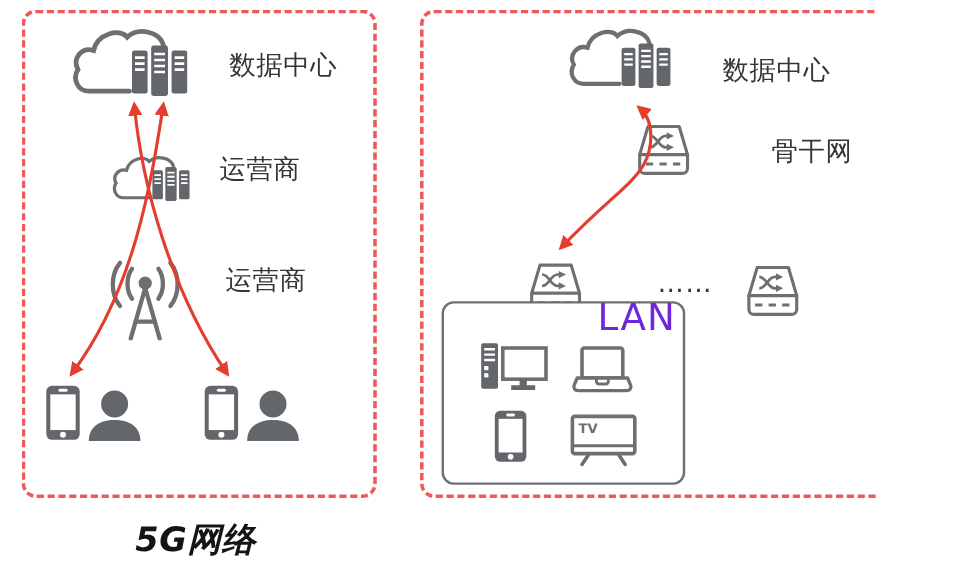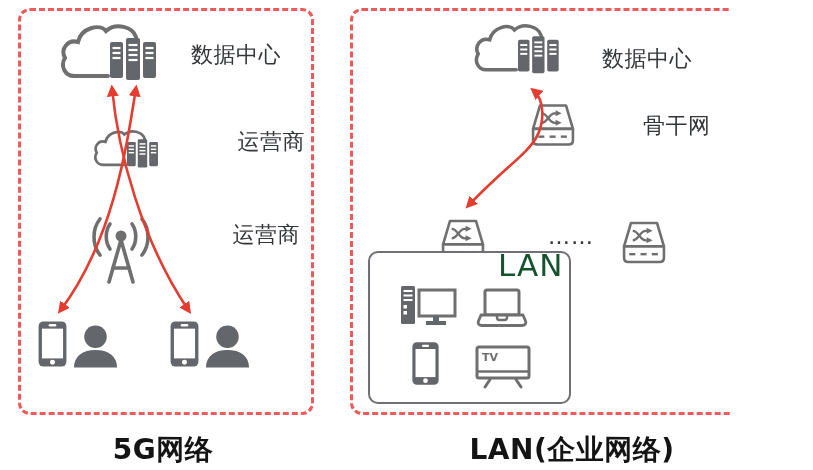--- a/index.html
+++ b/index.html
@@ -3,25 +3,25 @@
 <meta charset="utf-8">
 <style>
   html,body{margin:0;padding:0;background:#fff;}
   .canvas{position:relative;width:730px;height:470px;background:#fff;overflow:hidden;
           font-family:"DejaVu Sans","Liberation Sans",sans-serif;}
   .panel{position:absolute;border:3px dashed #ee5a5a;border-radius:12px;background:transparent;z-index:1;}
   .panel-left{left:18px;top:8px;width:290px;height:401px;}
   .panel-right{left:350px;top:8px;width:444px;height:401px;}
   .icon{position:absolute;z-index:2;}
   .lbl{position:absolute;z-index:3;color:#333639;font-size:22px;letter-spacing:0.5px;white-space:nowrap;}
-  .lbl-center{text-align:right;line-height:27px;}
-  .title{position:absolute;z-index:3;font-size:28px;font-weight:700;color:#141414;text-align:center;letter-spacing:0.5px;}
+  .lbl-center{text-align:left;line-height:27px;}
+  .title{position:absolute;z-index:3;font-size:28px;font-weight:700;color:#141414;text-align:center;letter-spacing:0.5px;font-style:italic;}
   .lan-box{position:absolute;left:368px;top:251px;width:199px;height:149px;border:2.5px solid #6e7073;
            border-radius:10px;background:#fff;z-index:2;}
-  .lan-label{position:absolute;left:498px;top:247px;z-index:3;font-size:31px;letter-spacing:1px;color:#14532d;}
+  .lan-label{position:absolute;left:498px;top:247px;z-index:3;font-size:31px;letter-spacing:1px;color:#6d28d9;}
   .dots{position:absolute;z-index:3;color:#333639;font-size:22px;letter-spacing:1px;}
   .arrows{position:absolute;left:0;top:0;z-index:4;pointer-events:none;}
 </style>
 </head>
 <body>
 
 <div class="canvas">
 
   <svg width="0" height="0" style="position:absolute" aria-hidden="true">
     <defs>
@@ -177,21 +177,20 @@
 
   <svg class="icon" style="left:475px;top:345px" width="56" height="44" viewBox="0 0 56 44">
     <rect x="2" y="2" width="52" height="31" rx="2" fill="#fff" stroke="#6f6f6f" stroke-width="3"></rect>
     <line x1="3" y1="26.5" x2="53" y2="26.5" stroke="#6f6f6f" stroke-width="2.6"></line>
     <path d="M15,34.5 L10,42" stroke="#6f6f6f" stroke-width="3" stroke-linecap="round"></path>
     <path d="M41,34.5 L46,42" stroke="#6f6f6f" stroke-width="3" stroke-linecap="round"></path>
     <text x="7" y="16" font-size="11" font-weight="bold" fill="#6f6f6f">TV</text>
   </svg>
 
 
-  <div class="title" style="left:350px;top:431px;width:444px">LAN(企业网络)</div>
 
   <svg class="arrows" width="813" height="470">
     <defs>
       <marker id="mk" viewBox="0 0 10 10" refX="7" refY="5" markerWidth="4.6" markerHeight="4.6" orient="auto-start-reverse">
         <path d="M0,0 L10,5 L0,10 Z" fill="#e43d30"></path>
       </marker>
     </defs>
     <g fill="none" stroke="#e43d30" stroke-width="2.6">
       <path d="M60,311 C112,242 126,152 136,88" marker-start="url(#mk)" marker-end="url(#mk)"></path>
       <path d="M189,311 C142,242 118,152 112,88" marker-start="url(#mk)" marker-end="url(#mk)"></path>

